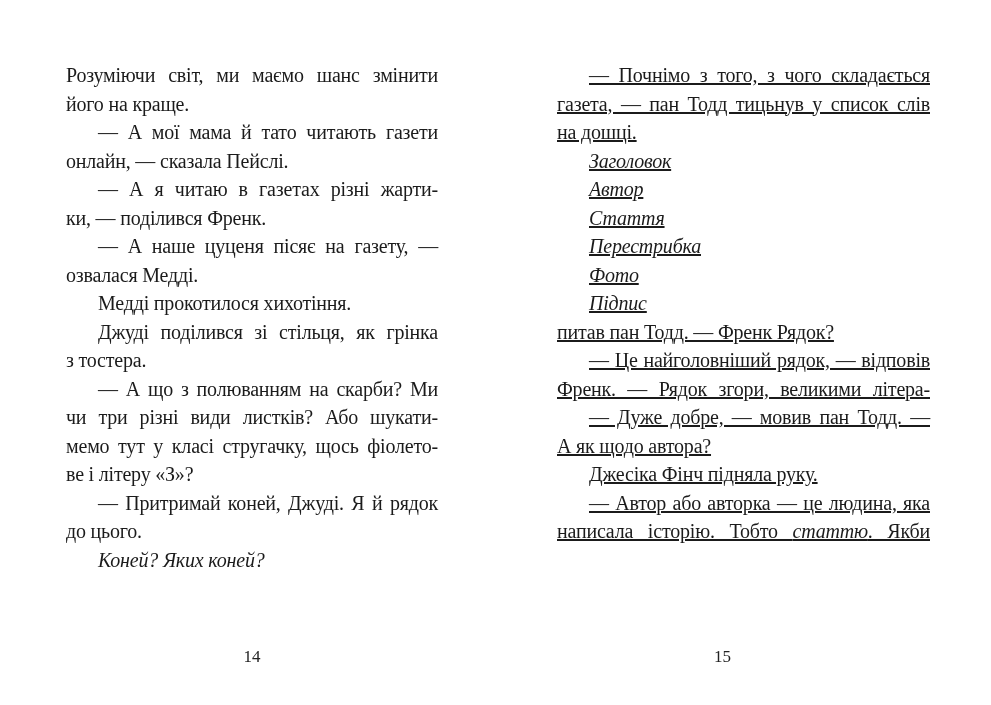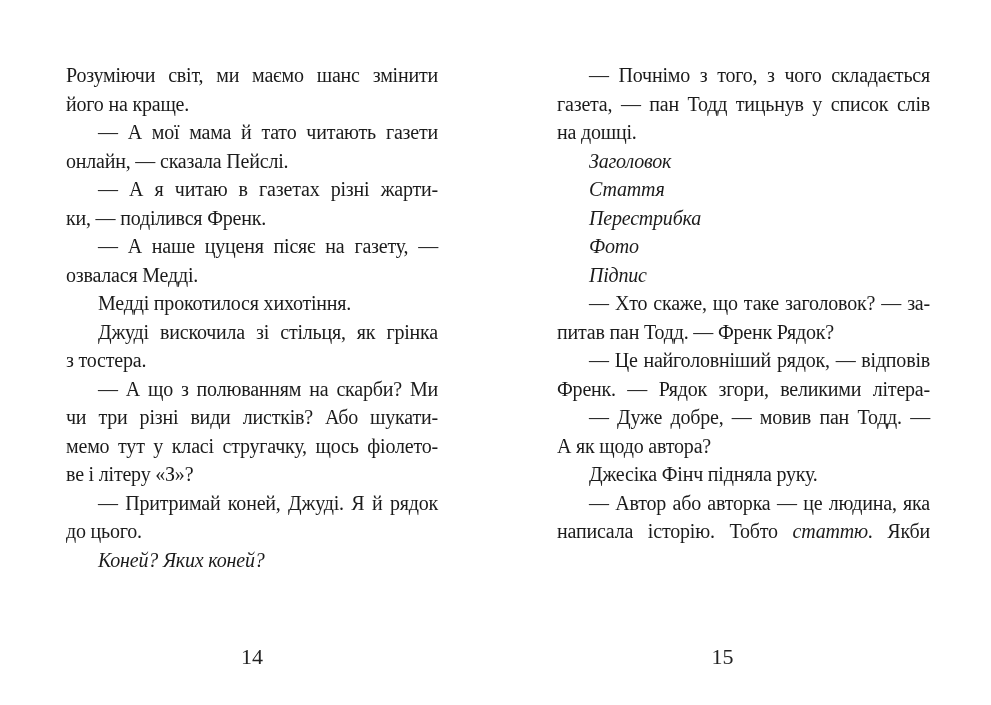--- a/index.html
+++ b/index.html
@@ -14,38 +14,38 @@
     background: #ffffff;
     overflow: hidden;
     font-family: "Liberation Serif", serif;
     color: #1b1b1b;
   }
   .text-col {
     position: absolute;
     top: 61px;
   }
   .text-col.left  { left: 66px;  width: 372px; }
-  .text-col.right { left: 557px; width: 373px; }
+  .text-col.right { left: 557px; width: 373px; text-decoration: underline; }
   .line {
     font-size: 20px;
     line-height: 28.5px;
     letter-spacing: -0.2px;
     white-space: nowrap;
   }
   .line.j {
     white-space: normal;
     text-align: justify;
     text-align-last: justify;
   }
   .line.ind { text-indent: 32px; }
   .line.i, span.i { font-style: italic; }
   .folio {
     position: absolute;
     top: 646px;
-    font-size: 22px;
+    font-size: 17px;
     line-height: 22px;
     text-align: center;
     color: #222222;
     font-family: "Liberation Serif", serif;
   }
   .folio.left  { left: 66px;  width: 372px; }
   .folio.right { left: 536px; width: 373px; }
 </style>
 </head>
 <body>
@@ -54,41 +54,41 @@
   <section class="text-col left">
       <div class="line j">Розуміючи світ, ми маємо шанс змінити</div>
       <div class="line">його на краще.</div>
       <div class="line j ind">— А мої мама й тато читають газети</div>
       <div class="line">онлайн, — сказала Пейслі.</div>
       <div class="line j ind">— А я читаю в газетах різні жарти-</div>
       <div class="line">ки, — поділився Френк.</div>
       <div class="line j ind">— А наше цуценя пісяє на газету, —</div>
       <div class="line">озвалася Медді.</div>
       <div class="line ind">Медді прокотилося хихотіння.</div>
-      <div class="line j ind">Джуді вискочила зі стільця, як грінка</div>
+      <div class="line j ind">Джуді поділився зі стільця, як грінка</div>
       <div class="line">з тостера.</div>
       <div class="line j ind">— А що з полюванням на скарби? Ми</div>
       <div class="line j">чи три різні види листків? Або шукати-</div>
       <div class="line j">мемо тут у класі стругачку, щось фіолето-</div>
       <div class="line">ве і літеру «З»?</div>
       <div class="line j ind">— Притримай коней, Джуді. Я й рядок</div>
       <div class="line">до цього.</div>
       <div class="line ind i">Коней? Яких коней?</div>
     </section>
 
   <section class="text-col right">
       <div class="line j ind">— Почнімо з того, з чого складається</div>
       <div class="line j">газета, — пан Тодд тицьнув у список слів</div>
       <div class="line">на дошці.</div>
       <div class="line ind i">Заголовок</div>
+      <div class="line ind i">Автор</div>
       <div class="line ind i">Стаття</div>
       <div class="line ind i">Перестрибка</div>
       <div class="line ind i">Фото</div>
       <div class="line ind i">Підпис</div>
-      <div class="line j ind">— Хто скаже, що таке заголовок? — за-</div>
       <div class="line">питав пан Тодд. — Френк Рядок?</div>
       <div class="line j ind">— Це найголовніший рядок, — відповів</div>
       <div class="line j">Френк. — Рядок згори, великими літера-</div>
       <div class="line j ind">— Дуже добре, — мовив пан Тодд. —</div>
       <div class="line">А як щодо автора?</div>
       <div class="line ind">Джесіка Фінч підняла руку.</div>
       <div class="line j ind">— Автор або авторка — це людина, яка</div>
       <div class="line j"><span>написала історію. Тобто </span><span class="i">статтю</span><span>. Якби</span></div>
     </section>
 

